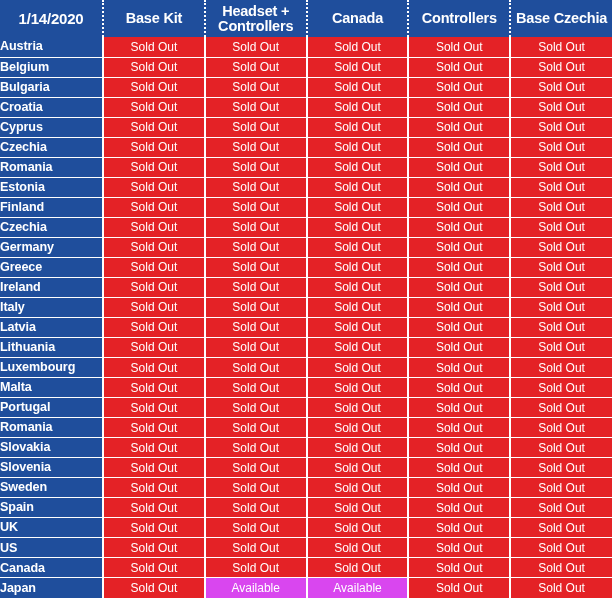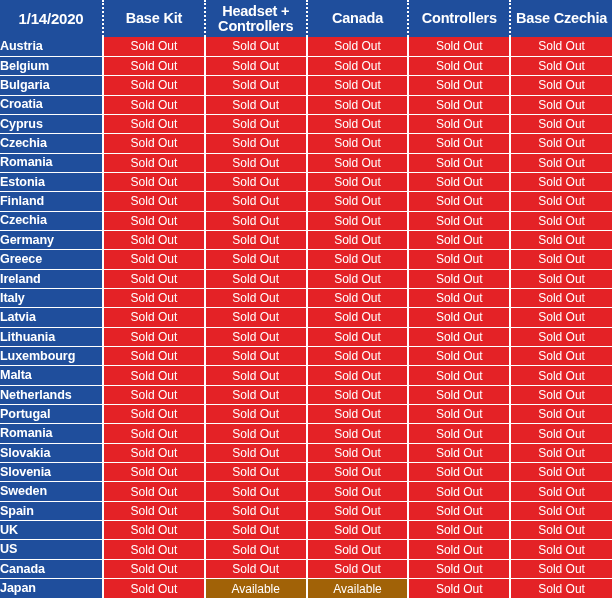--- a/index.html
+++ b/index.html
@@ -72,21 +72,21 @@
     padding-left: 0;
     letter-spacing: -0.1px;
   }
 
   td.status-cell {
     color: #ffffff;
     font-size: 12px;
     font-weight: normal;
   }
   td.status-sold-out { background: #e42226; }
-  td.status-available { background: #a16207; }
+  td.status-available { background: #d946ef; }
 
   tbody tr:last-child td { border-bottom: none; }
 </style>
 </head>
 <body>
 
 <table class="availability-table">
   <colgroup>
     <col class="country-col">
     <col class="product-col">
@@ -244,28 +244,20 @@
       </tr>
       <tr>
         <td class="country-cell">Malta</td>
         <td class="status-cell status-sold-out">Sold Out</td>
         <td class="status-cell status-sold-out">Sold Out</td>
         <td class="status-cell status-sold-out">Sold Out</td>
         <td class="status-cell status-sold-out">Sold Out</td>
         <td class="status-cell status-sold-out">Sold Out</td>
       </tr>
       <tr>
-        <td class="country-cell">Netherlands</td>
-        <td class="status-cell status-sold-out">Sold Out</td>
-        <td class="status-cell status-sold-out">Sold Out</td>
-        <td class="status-cell status-sold-out">Sold Out</td>
-        <td class="status-cell status-sold-out">Sold Out</td>
-        <td class="status-cell status-sold-out">Sold Out</td>
-      </tr>
-      <tr>
         <td class="country-cell">Portugal</td>
         <td class="status-cell status-sold-out">Sold Out</td>
         <td class="status-cell status-sold-out">Sold Out</td>
         <td class="status-cell status-sold-out">Sold Out</td>
         <td class="status-cell status-sold-out">Sold Out</td>
         <td class="status-cell status-sold-out">Sold Out</td>
       </tr>
       <tr>
         <td class="country-cell">Romania</td>
         <td class="status-cell status-sold-out">Sold Out</td>

